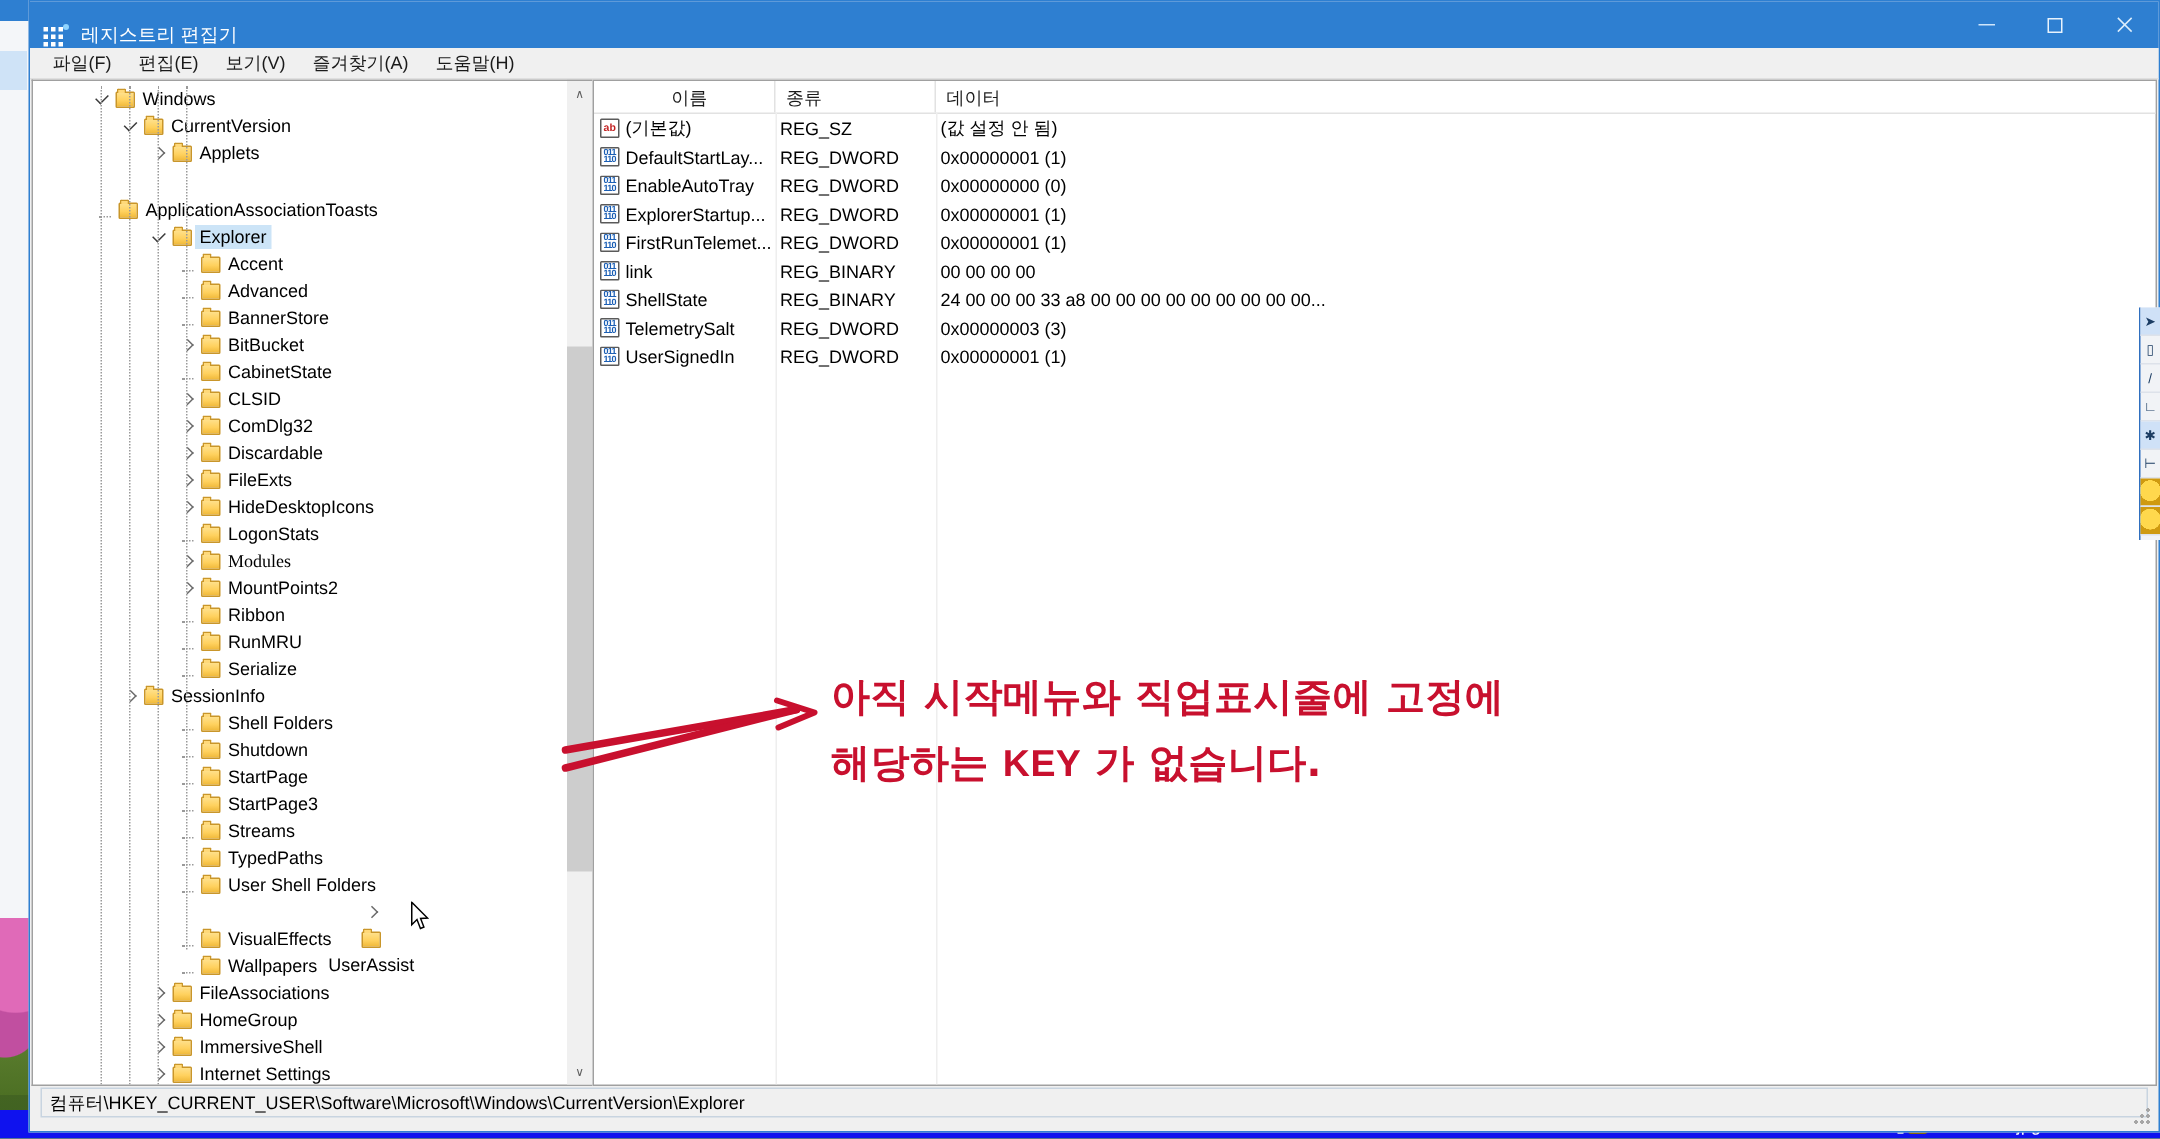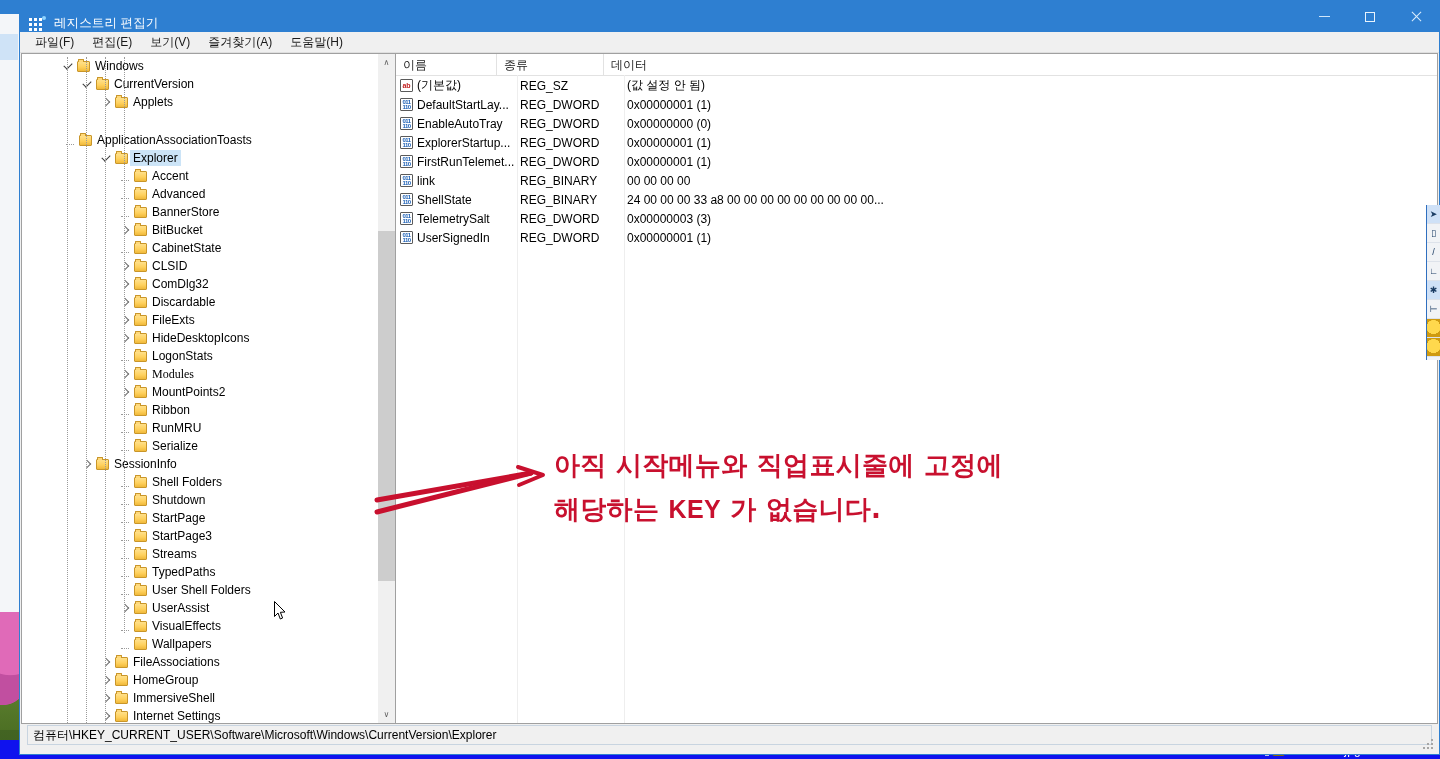--- a/index.html
+++ b/index.html
@@ -109,21 +109,21 @@
   .folder i:after{content:"";position:absolute;left:0;top:-3px;width:6px;height:3px;
     background:#ffd97a;border:1px solid #c9962a;border-bottom:none;border-radius:1px 1px 0 0;box-sizing:border-box;}
   .dotline{position:absolute;border-left:1px dotted #9a9a9a;width:0;}
 
   
   .list-pane{position:absolute;left:374px;top:0;right:0;bottom:0;background:#ffffff;
     border:1px solid #a0a0a0;box-sizing:border-box;overflow:hidden;}
   .list-head{display:flex;height:21px;background:#ffffff;border-bottom:1px solid #e2e2e2;}
   .lh{font-size:12px;color:#1a1a1a;padding:3px 0 0 7px;box-sizing:border-box;
     border-right:1px solid #e2e2e2;height:21px;}
-  .lh.c1{width:101px;} .lh.c2{width:107px;} .lh.c3{flex:1;border-right:none;}
+  .lh.c1{width:121px;text-align:center;} .lh.c2{width:107px;} .lh.c3{flex:1;border-right:none;}
   .row{display:flex;height:19px;align-items:center;}
   .cell{font-size:12px;color:#000000;box-sizing:border-box;white-space:nowrap;overflow:hidden;}
   .cell.c1{width:121px;display:flex;align-items:center;gap:4px;padding-left:4px;}
   .cell.c2{width:107px;padding-left:3px;}
   .cell.c3{flex:1;padding-left:3px;}
   .vico{width:13px;height:13px;flex:none;position:relative;border:1px solid #5a5a5a;
     background:#ffffff;box-sizing:border-box;border-radius:1px;
     font-size:7px;line-height:11px;text-align:center;font-weight:bold;overflow:hidden;}
   .vico.sz{color:#c22020;}
   .vico.bin{color:#1b5fb5;letter-spacing:-.5px;font-size:6px;line-height:5px;padding-top:1px;}
@@ -437,21 +437,21 @@
             </div>
             <div class="node" style="padding-left: 95px;">
               <span class="exp none">
                 <span style="border-top:1px dotted #9a9a9a;width:8px;display:block;margin-top:8px"></span>
               </span>
               <span class="folder">
                 <i></i>
               </span>
               <span class="lbl">User Shell Folders</span>
             </div>
-            <div class="node" style="padding-left: 95px;">
+            <div class="node" style="padding-left: 95px; flex-direction: column;">
               <span class="exp closed"></span>
               <span class="folder">
                 <i></i>
               </span>
               <span class="lbl">UserAssist</span>
             </div>
             <div class="node" style="padding-left: 95px;">
               <span class="exp none">
                 <span style="border-top:1px dotted #9a9a9a;width:8px;display:block;margin-top:8px"></span>
               </span>

